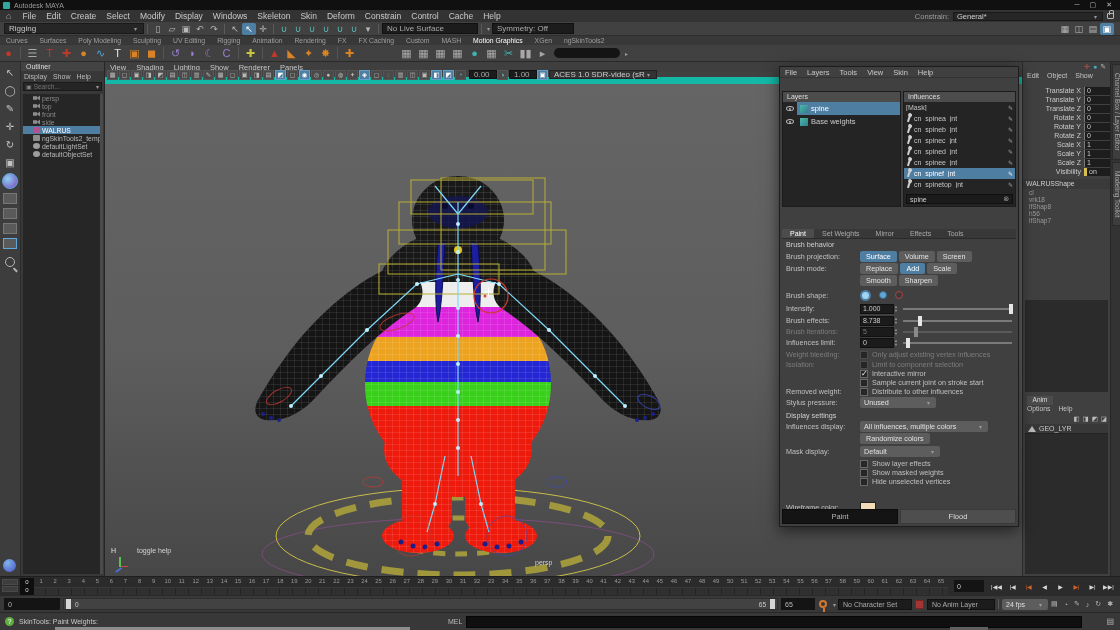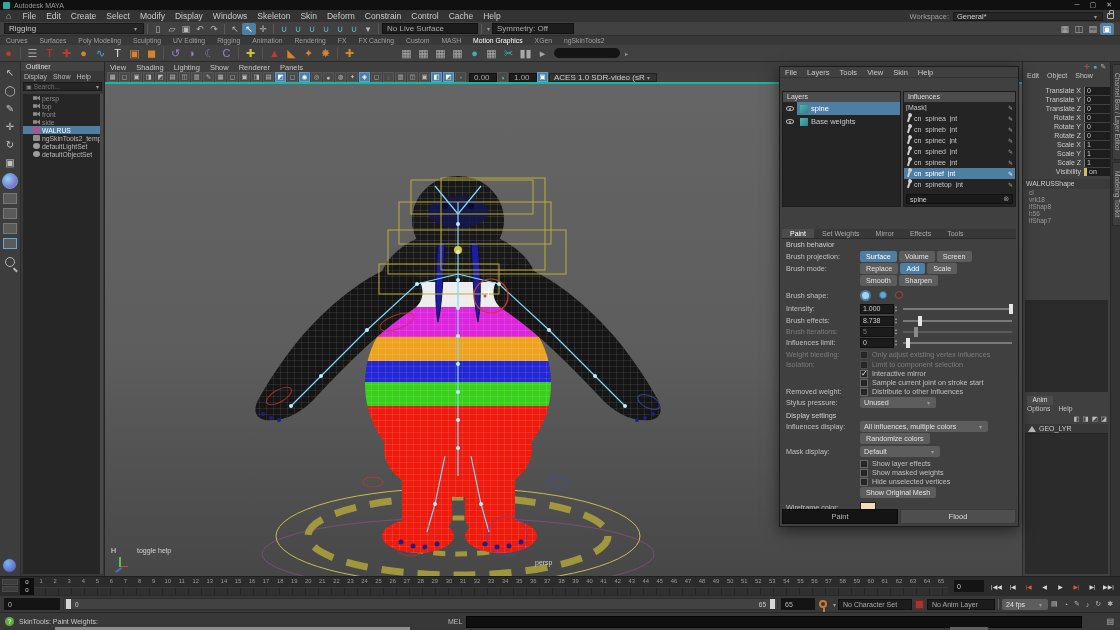--- a/index.html
+++ b/index.html
@@ -61,21 +61,21 @@
 .oi{width:7px;height:6px;margin-right:2px;flex:0 0 auto}
 .oi.cam{background:#8d8d8d;clip-path:polygon(0 20%,60% 20%,60% 45%,100% 10%,100% 90%,60% 55%,60% 80%,0 80%)}
 .oi.mesh{background:#b5508f}
 .oi.node{background:#8d8d8d;border-radius:1px}
 .oi.set{background:#9d9d9d;border-radius:50%}
 .ol-scroll{position:absolute;right:0,top:32px;right:1px;top:32px;width:3px;bottom:2px;background:#4a4a4a}
 
 .viewport{left:105px;top:62px;width:917px;bottom:54px;background:#3f3f3f}
 .vp-menus{height:10px;display:flex;align-items:center;font-size:7.5px;color:#c5c5c5;background:#3f3f3f}
 .vp-menus span{padding:0 5px}
-.vp-icons{height:12px;display:flex;align-items:center;background:#414141;border-bottom:2px solid #14b8a6;padding-left:2px}
+.vp-icons{height:12px;display:flex;align-items:center;background:#414141;border-bottom:7px solid #14b8a6;padding-left:2px}
 .vicon{width:11px;height:10px;border:1px solid #565656;background:#494949;color:#b9b9b9;font-size:6.5px;display:flex;align-items:center;justify-content:center;margin-right:1px;flex:0 0 auto}
 .vicon.act{background:#4f7ea3;border-color:#61a0c8;color:#fff}
 .vicon.tl{color:#5fbdbd}
 .vp-canvas{position:absolute;left:0;top:22px;right:0;bottom:0;background:linear-gradient(180deg,#656565 0%,#5d5d5d 55%,#474747 100%);overflow:hidden}
 .hud-persp{position:absolute;left:430px;bottom:10px;font-size:7px;color:#cfcfcf}
 .hud-help{position:absolute;left:6px;bottom:22px;font-size:7px;color:#e2e2e2}
 .hud-helptext{position:absolute;left:32px;bottom:22px;font-size:7px;color:#d5d5d5}
 .axis{position:absolute;left:8px;bottom:6px;width:14px;height:14px}
 .axis i{position:absolute;display:block}
 .ax-y{left:6px;bottom:3px;width:1.5px;height:10px;background:#57c24f}
@@ -217,21 +217,21 @@
       <span class="mi">Windows</span>
       <span class="mi">Skeleton</span>
       <span class="mi">Skin</span>
       <span class="mi">Deform</span>
       <span class="mi">Constrain</span>
       <span class="mi">Control</span>
       <span class="mi">Cache</span>
       <span class="mi">Help</span>
     </div>
   <div class="abs" style="top:10px;right:0;height:12px;display:flex;align-items:center;z-index:2">
-    <span class="wslab" style="font-size:7.5px">Workspace:</span>
+    <span class="wslab" style="font-size:7.5px">Constrain:</span>
     <span class="wsdrop">
       <span>General*</span>
         <span class="car">▾</span>
     </span>
     <span class="lock"></span>
   </div>
 
   <div class="abs toolbar">
     <span class="menuset">
       <span>Rigging</span>
@@ -841,24 +841,20 @@
     </div>
     <div class="skrow" style="top:400px">
       <span class="lab"></span>
       <span class="cbx"></span>
       <span>Show masked weights</span>
     </div>
     <div class="skrow" style="top:409px">
       <span class="lab"></span>
       <span class="cbx"></span>
       <span>Hide unselected vertices</span>
-    </div>
-    <div class="skrow" style="top:419px;height:13px">
-      <span class="lab"></span>
-      <span class="skbtn">Show Original Mesh</span>
     </div>
     <div class="skrow" style="top:434px;height:13px">
       <span class="lab">Wireframe color:</span>
       <span class="swatch"></span>
     </div>
 
     <div class="skfoot">
       <span class="pbtn paint">Paint</span>
       <span class="pbtn flood">Flood</span>
     </div>

